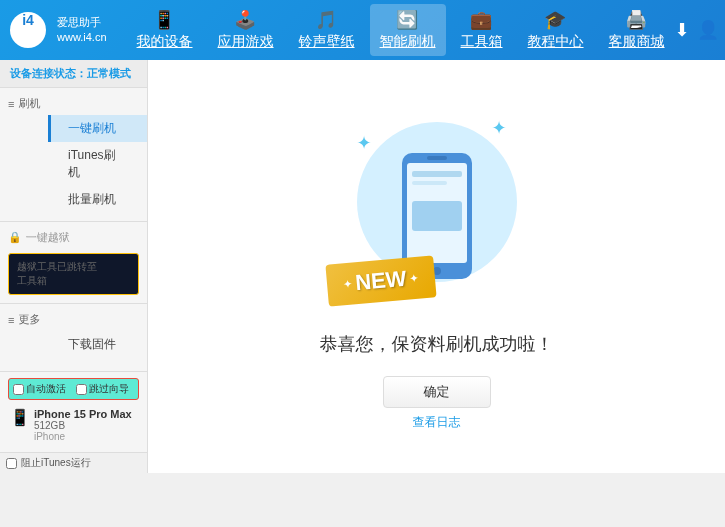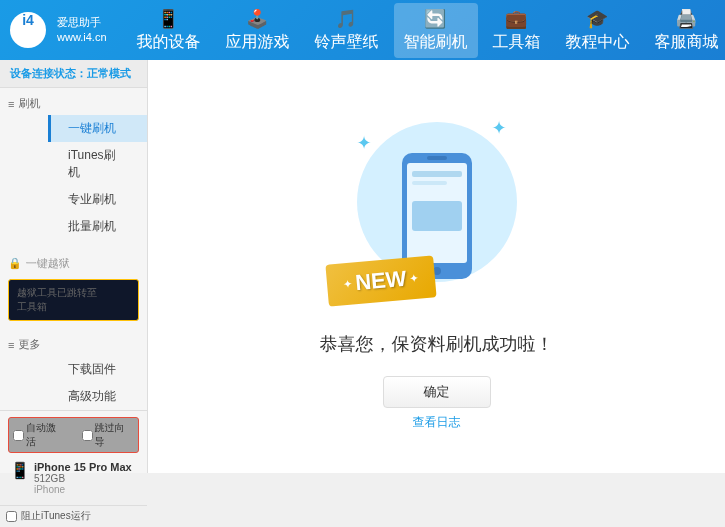--- a/index.html
+++ b/index.html
@@ -7,21 +7,21 @@
 
     
     .header { background: linear-gradient(135deg, #1a9be6, #1a7fd4); height: 60px; display: flex; align-items: center; padding: 0 10px; }
     .logo { display: flex; align-items: center; margin-right: 20px; }
     .logo-circle { width: 36px; height: 36px; border-radius: 50%; background: #fff; display: flex; align-items: flex-start; justify-content: center; color: #1a7fd4; font-weight: bold; font-size: 14px; }
     .logo-text { color: white; font-size: 11px; margin-left: 11px; line-height: 1.4; }
     .nav { display: flex; flex: 1; justify-content: center; gap: 5px; }
     .nav-item { display: flex; flex-direction: column; align-items: center; color: white; padding: 5px 10px; cursor: pointer; border-radius: 4px; min-width: 60px; }
     .nav-item.active { background: rgba(255,255,255,0.25); }
     .nav-item .nav-icon { font-size: 18px; margin-bottom: 2px; }
-    .nav-item .nav-label { font-size: 16px; white-space: nowrap; }
+    .nav-item .nav-label { font-size: 14px; white-space: nowrap; text-decoration: underline; }
     .header-right { display: flex; gap: 8px; color: white; font-size: 18px; }
     .header-right span { cursor: pointer; }
 
     
     .main { display: flex; height: 413px; }
 
     
     .sidebar { width: 148px; background: #f5f5f5; border-right: 1px solid #ddd; display: flex; flex-direction: column; }
     .sidebar-status { padding: 6px 10px; color: #333; font-size: 11px; border-bottom: 1px solid #ddd; background: #ececec; }
     .sidebar-status span { color: #1a9be6; font-weight: bold; }
@@ -31,21 +31,21 @@
     .sidebar-item { padding: 5px 20px 5px 20px; cursor: pointer; color: #444; font-size: 12px; margin-left: 48px; }
     .sidebar-item.active { background: #d0e8f8; color: #1a7fd4; border-left: 3px solid #1a7fd4; padding-left: 17px; }
     .sidebar-divider { height: 1px; background: #ddd; margin: 4px 0; }
     .sidebar-disabled { padding: 4px 8px; color: #999; font-size: 11px; display: flex; align-items: center; }
     .sidebar-disabled .section-icon { margin-right: 4px; }
     .sidebar-notice { margin: 4px 8px; padding: 6px 8px; background: #0f172a; border: 1px solid #ffc107; border-radius: 3px; font-size: 10px; color: #666; line-height: 1.4; }
     .sidebar-more { display: flex; align-items: center; padding: 4px 8px; color: #666; font-size: 11px; }
     .sidebar-more .section-icon { margin-right: 4px; }
     .sidebar-spacer { flex: 1; }
     .sidebar-bottom { padding: 6px 8px; border-top: 1px solid #ddd; }
-    .auto-options { display: flex; align-items: center; gap: 16px; padding: 4px 0; border: 1px solid #e74c3c; border-radius: 3px; padding: 3px 4px; background: #a3a3a3; }
+    .auto-options { display: flex; align-items: center; gap: 10px; padding: 4px 0; border: 1px solid #e74c3c; border-radius: 3px; padding: 3px 4px; background: #5eead4; }
     .checkbox-item { display: flex; align-items: center; gap: 2px; font-size: 10px; color: #333; }
     .checkbox-item input[type=checkbox] { width: 11px; height: 11px; }
     .device-info { display: flex; align-items: flex-start; padding: 4px 2px; gap: 4px; margin-top: 4px; }
     .device-icon { color: #1a7fd4; font-size: 16px; }
     .device-details { flex: 1; }
     .device-name { font-weight: bold; color: #333; font-size: 11px; }
     .device-storage { color: #666; font-size: 10px; }
     .device-type { color: #999; font-size: 10px; }
     .itunes-bar { display: flex; align-items: center; padding: 3px 6px; background: #f0f0f0; border-top: 1px solid #ddd; font-size: 10px; color: #555; }
     .itunes-bar input[type=checkbox] { width: 11px; height: 11px; margin-right: 4px; }
@@ -126,23 +126,20 @@
         <span class="section-icon">≡</span>
         <span>刷机</span>
       </div>
       <div class="sidebar-item active">
         <span>一键刷机</span>
       </div>
       <div class="sidebar-item">
         <span>iTunes刷机</span>
       </div>
       <div class="sidebar-item">
-        <span>专业刷机</span>
-      </div>
-      <div class="sidebar-item">
         <span>批量刷机</span>
       </div>
     </div>
 
     <div class="sidebar-divider"></div>
 
     <div class="sidebar-disabled">
       <span class="section-icon">🔒</span>
       <span>一键越狱</span>
     </div>
@@ -152,23 +149,20 @@
     </div>
 
     <div class="sidebar-divider"></div>
 
     <div class="sidebar-more">
       <span class="section-icon">≡</span>
       <span>更多</span>
     </div>
     <div class="sidebar-item">
       <span>下载固件</span>
-    </div>
-    <div class="sidebar-item">
-      <span>高级功能</span>
     </div>
 
     <div class="sidebar-spacer"></div>
 
     <div class="sidebar-bottom">
       <div class="auto-options">
         <label class="checkbox-item">
           <input type="checkbox" style="">
           <span>自动激活</span>
         </label>

